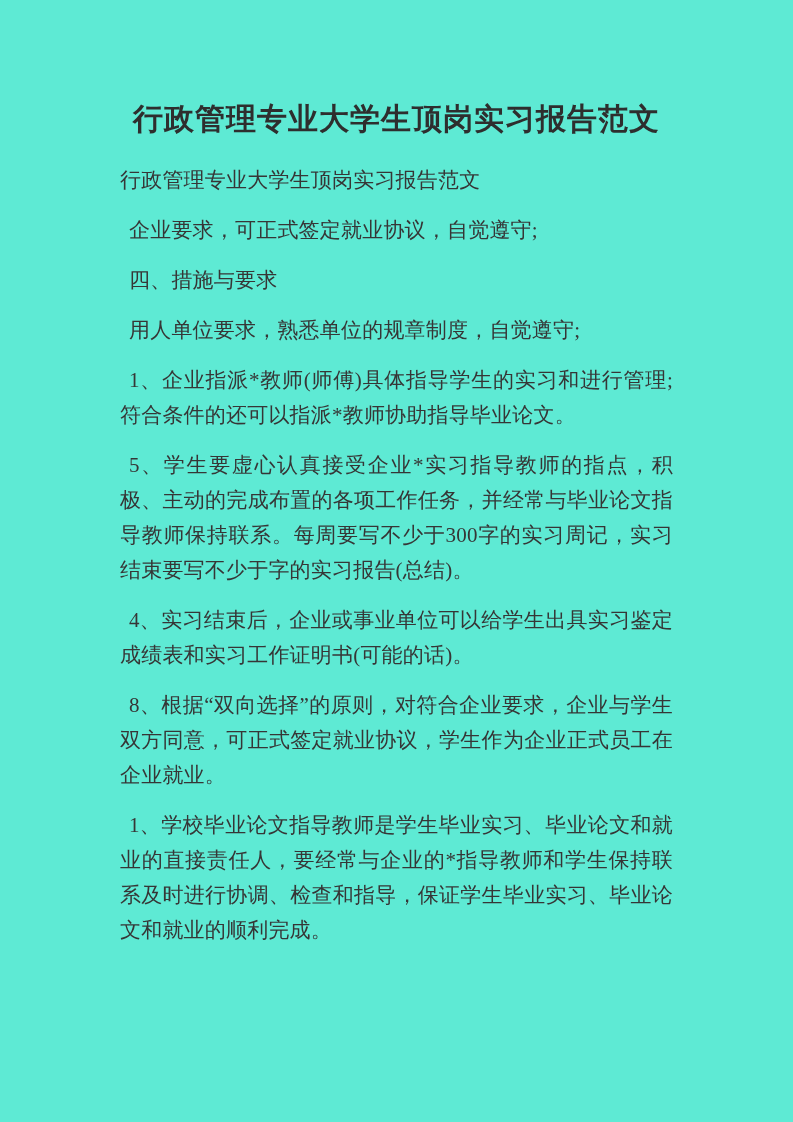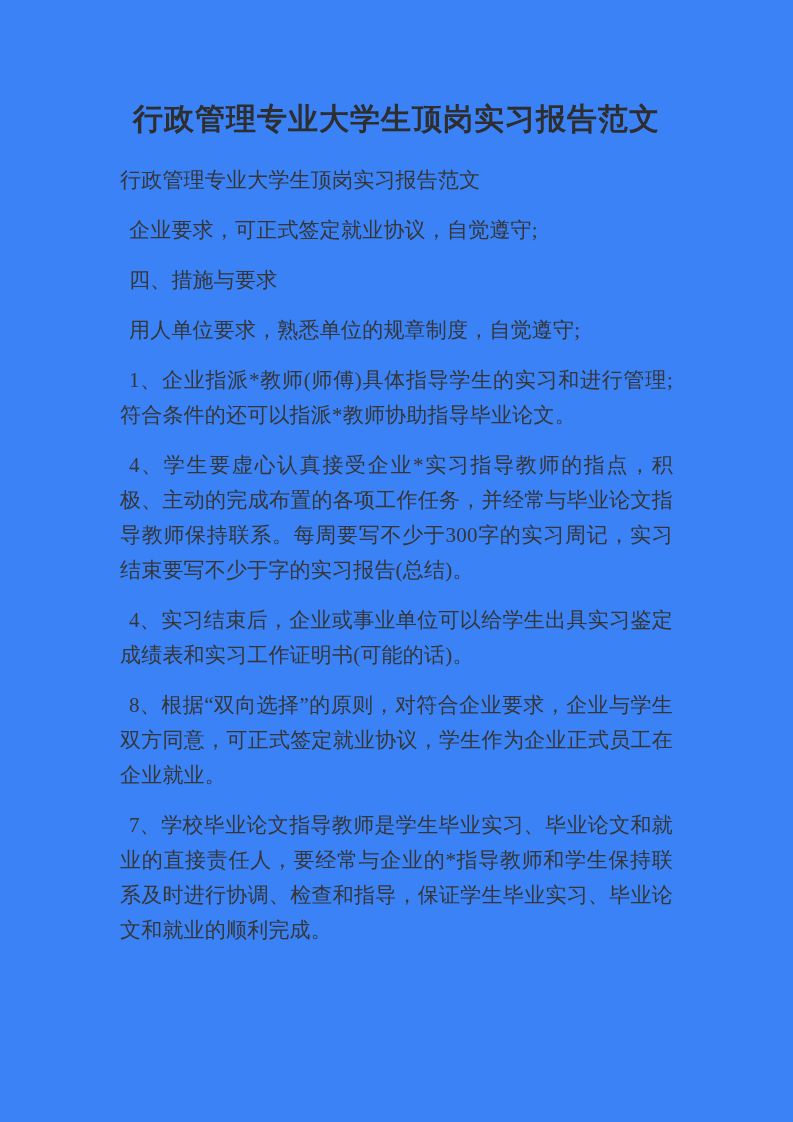--- a/index.html
+++ b/index.html
@@ -4,21 +4,21 @@
 <style>
   html, body {
     margin: 0;
     padding: 0;
     background: #ffffff;
   }
   .page {
     position: relative;
     width: 793px;
     height: 1122px;
-    background: #3b82f6;
+    background: #5eead4;
     box-sizing: border-box;
     padding: 97px 120px 0 120px;
     overflow: hidden;
     font-family: "Liberation Serif", "DejaVu Serif", serif;
     color: #363636;
   }
   .doc-title {
     margin: 0 0 22px 0;
     font-size: 30px;
     line-height: 44px;
@@ -49,18 +49,18 @@
 <body>
 
 <div class="page">
   <h1 class="doc-title">行政管理专业大学生顶岗实习报告范文</h1>
   <div class="doc-body">
       <p class="doc-paragraph no-indent">行政管理专业大学生顶岗实习报告范文</p>
       <p class="doc-paragraph">企业要求，可正式签定就业协议，自觉遵守;</p>
       <p class="doc-paragraph">四、措施与要求</p>
       <p class="doc-paragraph">用人单位要求，熟悉单位的规章制度，自觉遵守;</p>
       <p class="doc-paragraph">1、企业指派*教师(师傅)具体指导学生的实习和进行管理;符合条件的还可以指派*教师协助指导毕业论文。</p>
-      <p class="doc-paragraph">4、学生要虚心认真接受企业*实习指导教师的指点，积极、主动的完成布置的各项工作任务，并经常与毕业论文指导教师保持联系。每周要写不少于300字的实习周记，实习结束要写不少于字的实习报告(总结)。</p>
+      <p class="doc-paragraph">5、学生要虚心认真接受企业*实习指导教师的指点，积极、主动的完成布置的各项工作任务，并经常与毕业论文指导教师保持联系。每周要写不少于300字的实习周记，实习结束要写不少于字的实习报告(总结)。</p>
       <p class="doc-paragraph">4、实习结束后，企业或事业单位可以给学生出具实习鉴定成绩表和实习工作证明书(可能的话)。</p>
       <p class="doc-paragraph">8、根据“双向选择”的原则，对符合企业要求，企业与学生双方同意，可正式签定就业协议，学生作为企业正式员工在企业就业。</p>
-      <p class="doc-paragraph">7、学校毕业论文指导教师是学生毕业实习、毕业论文和就业的直接责任人，要经常与企业的*指导教师和学生保持联系及时进行协调、检查和指导，保证学生毕业实习、毕业论文和就业的顺利完成。</p>
+      <p class="doc-paragraph">1、学校毕业论文指导教师是学生毕业实习、毕业论文和就业的直接责任人，要经常与企业的*指导教师和学生保持联系及时进行协调、检查和指导，保证学生毕业实习、毕业论文和就业的顺利完成。</p>
     </div>
 </div>
 
 </body></html>

